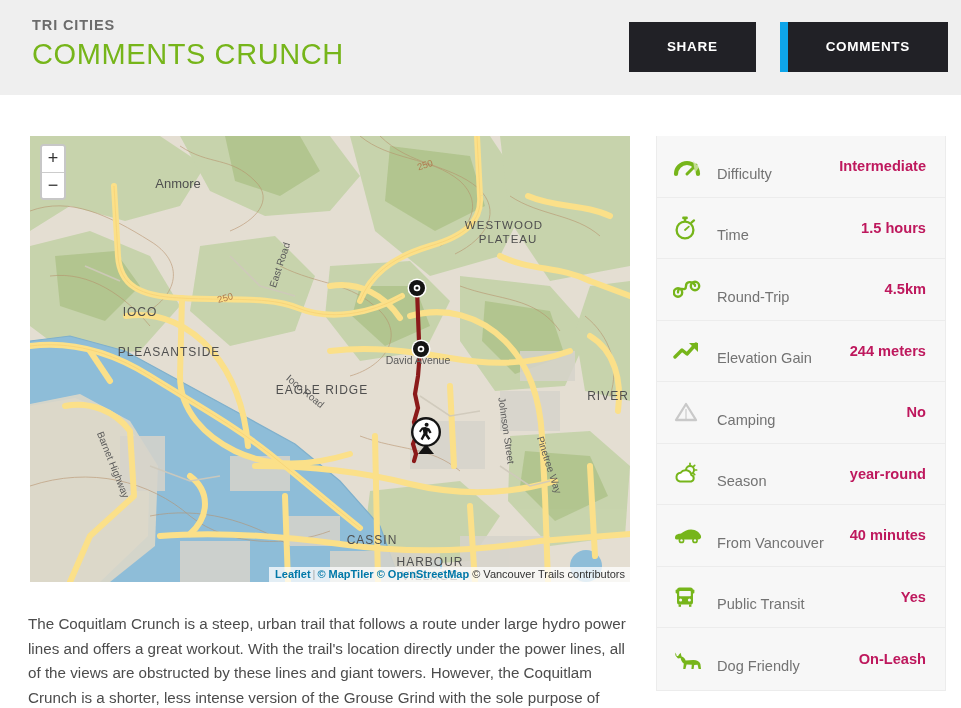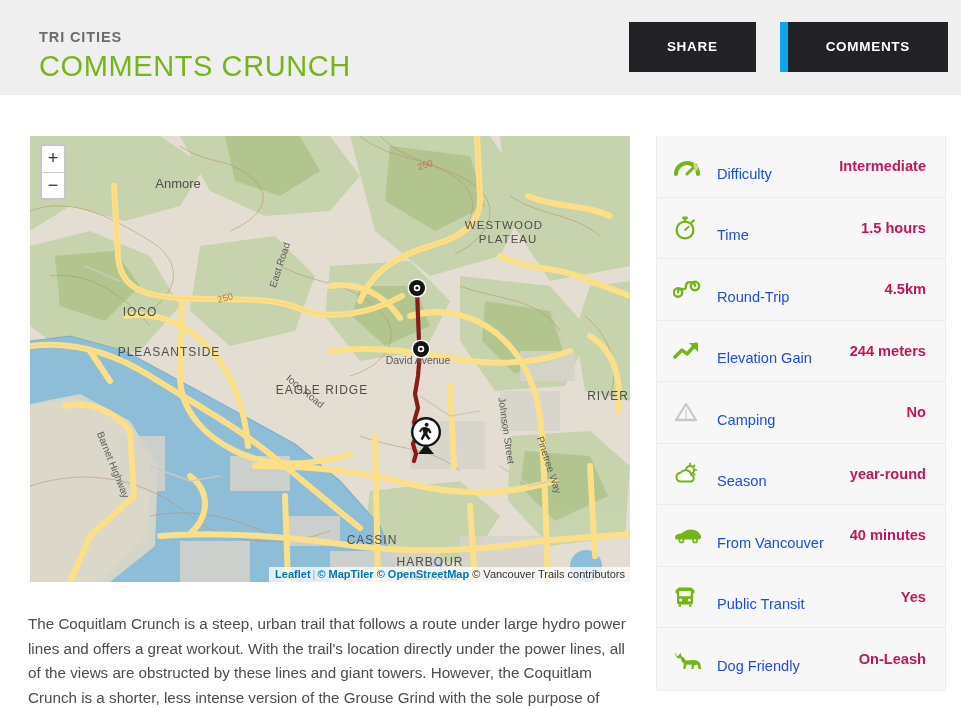--- a/index.html
+++ b/index.html
@@ -12,21 +12,21 @@
   }
 
   
   .header {
     position: relative;
     width: 961px; height: 95px;
     background: #efefef;
   }
   .header-titles {
     position: absolute;
-    left: 39px; top: 15px; margin-top: 12px;
+    left: 32px; top: 15px;
   }
   .eyebrow {
     font-size: 14.5px;
     font-weight: bold;
     letter-spacing: 0.9px;
     color: #6b6b6b;
     line-height: 20px;
     margin-bottom: 2px;
   }
   .page-title {
@@ -150,21 +150,21 @@
   .info-icon {
     width: 44px;
     flex: 0 0 44px;
     display: flex;
     align-items: center;
     justify-content: flex-start;
   }
   .info-label {
     flex: 1 1 auto;
     font-size: 14.6px;
-    color: #1d4ed8;
+    color: #737373;
     white-space: nowrap;
     margin-top: 15px;
   }
   .info-value {
     flex: 0 0 auto;
     font-size: 14.6px;
     font-weight: bold;
     color: #be185d;
     text-align: right;
     white-space: nowrap;

